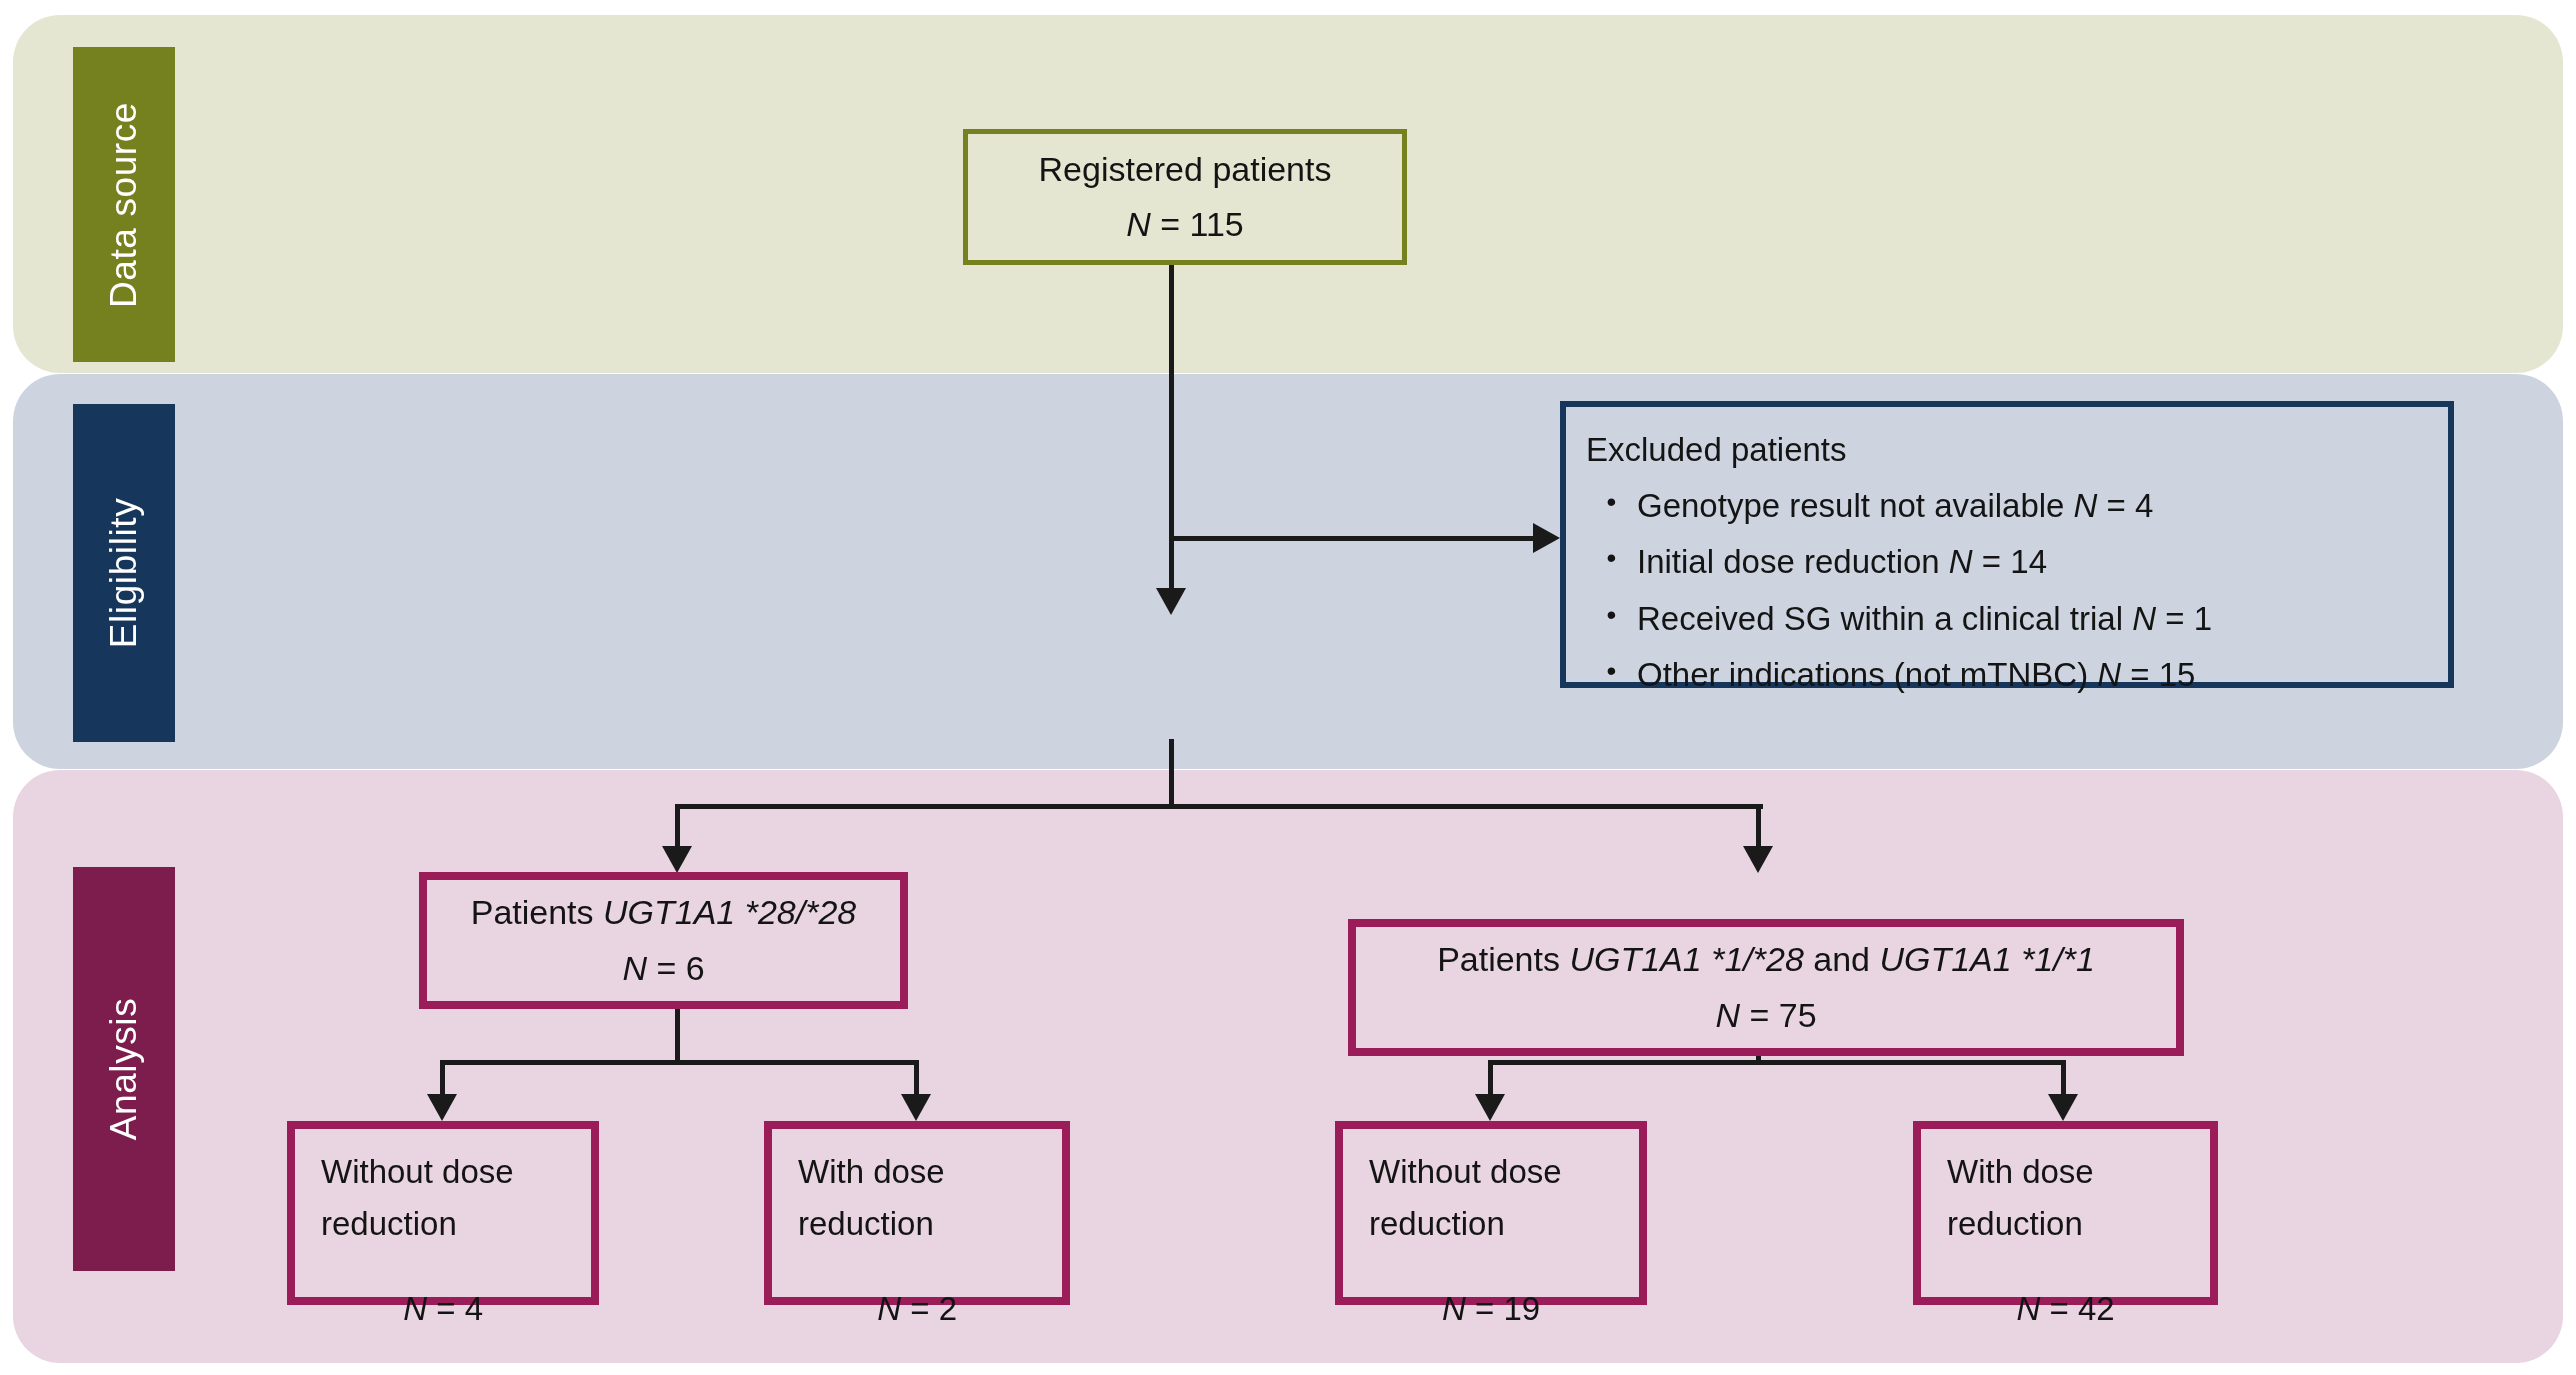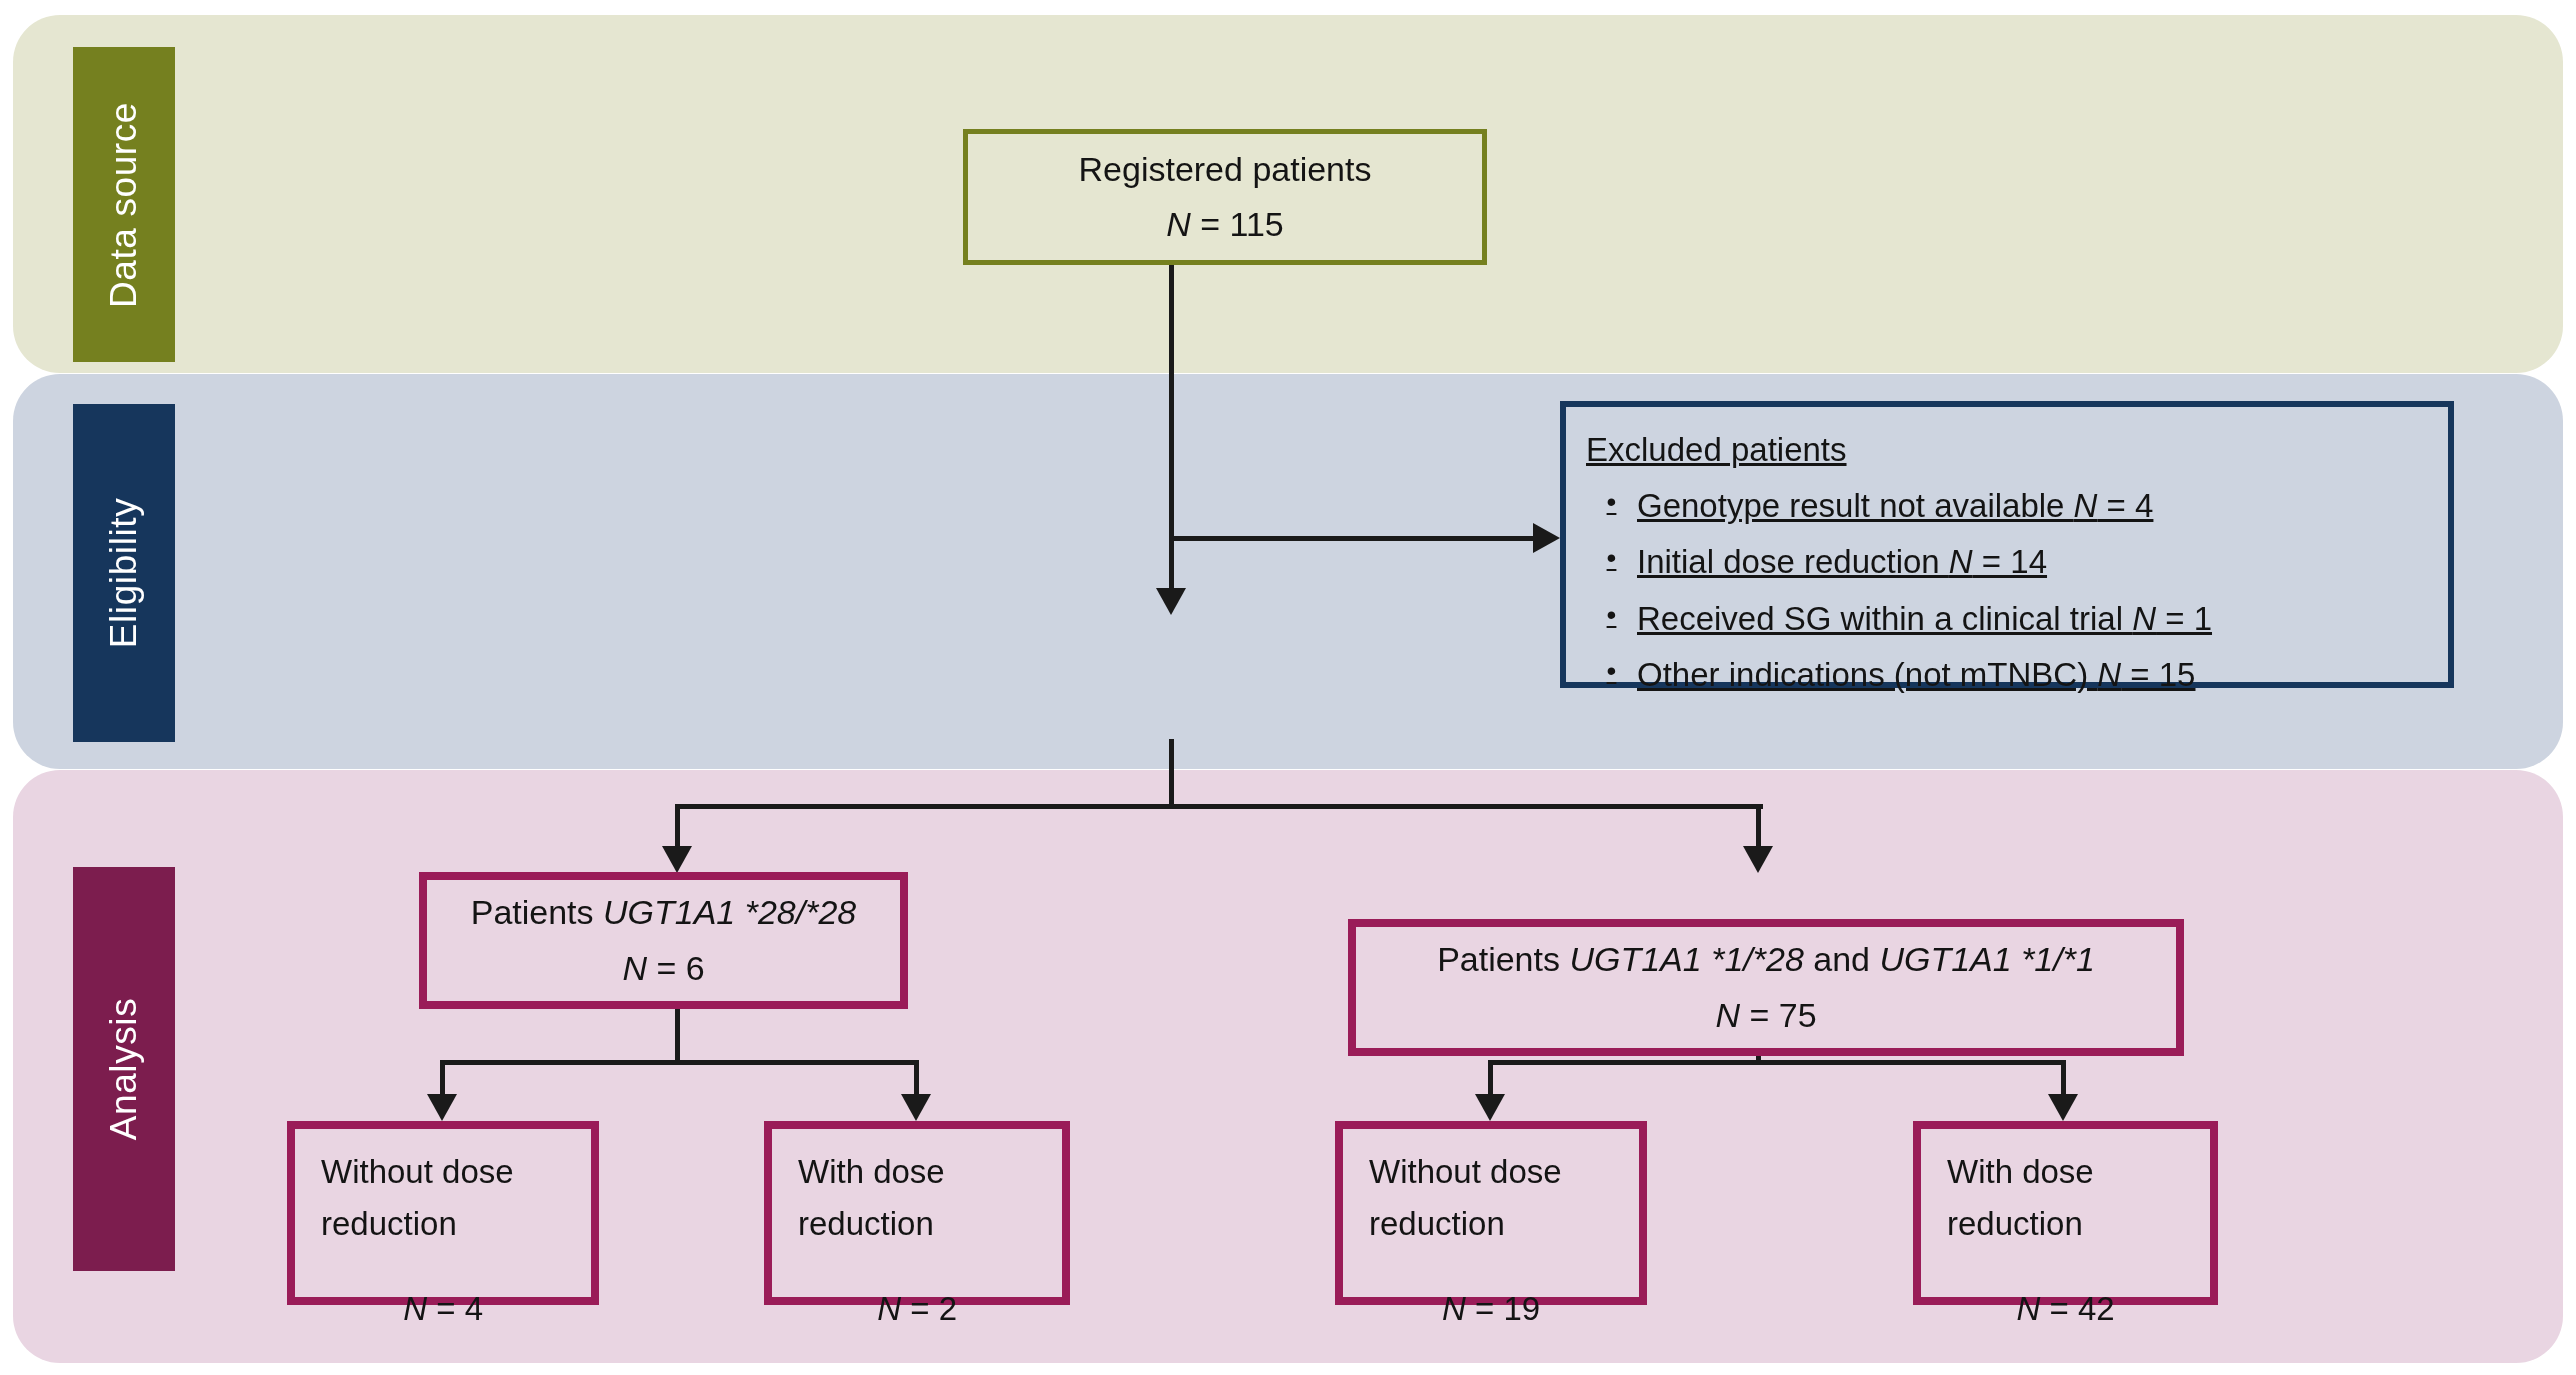--- a/index.html
+++ b/index.html
@@ -13,25 +13,25 @@
 
   .vlabel{position:absolute;left:73px;width:102px;display:flex;align-items:center;justify-content:center;}
   .vlabel span{transform:rotate(-90deg);white-space:nowrap;color:#ffffff;font-size:37px;letter-spacing:0.6px;}
   .vlabel-1{top:47px;height:315px;background:#75801f;}
   .vlabel-2{top:404px;height:338px;background:#16365c;}
   .vlabel-3{top:867px;height:404px;background:#7c1d4e;}
 
   .fbox{position:absolute;box-sizing:border-box;display:flex;flex-direction:column;justify-content:center;
         text-align:center;font-size:34px;line-height:1.62;}
   .olive{border:5.9px solid #75801f;background:#e5e6d1;}
-  .navy{border:6.5px solid #16365c;background:#cdd4e0;text-decoration:underline;}
+  .navy{border:6.5px solid #16365c;background:#cdd4e0;}
   .magenta{border:8.3px solid #9a1c58;background:#e9d5e2;}
   .it{font-style:italic;}
 
-  .box-registered{left:963px;top:129px;width:524px;height:136px;}
+  .box-registered{left:963px;top:129px;width:444px;height:136px;}
   .box-included{left:998px;top:614px;width:391px;height:125px;}
   .box-excluded{left:1560px;top:401px;width:894px;height:287px;
                 justify-content:flex-start;text-align:left;font-size:33px;line-height:1.7;
                 padding:15.3px 17.7px 5.9px 20px;}
   .box-excluded .bullets{margin:0;}
   .bullet-row{display:flex;}
   .bullet-mark{width:51px;flex:0 0 51px;text-align:center;font-size:28px;}
   .box-ugt-l{left:419px;top:872px;width:489px;height:137px;}
   .box-ugt-r{left:1348px;top:872px;width:836px;height:137px;margin-top:47px;}
   .bottom-box{justify-content:flex-start;padding:16.5px 11.8px 5.9px 26px;text-align:left;font-size:33px;line-height:1.6;gap:32px;}

